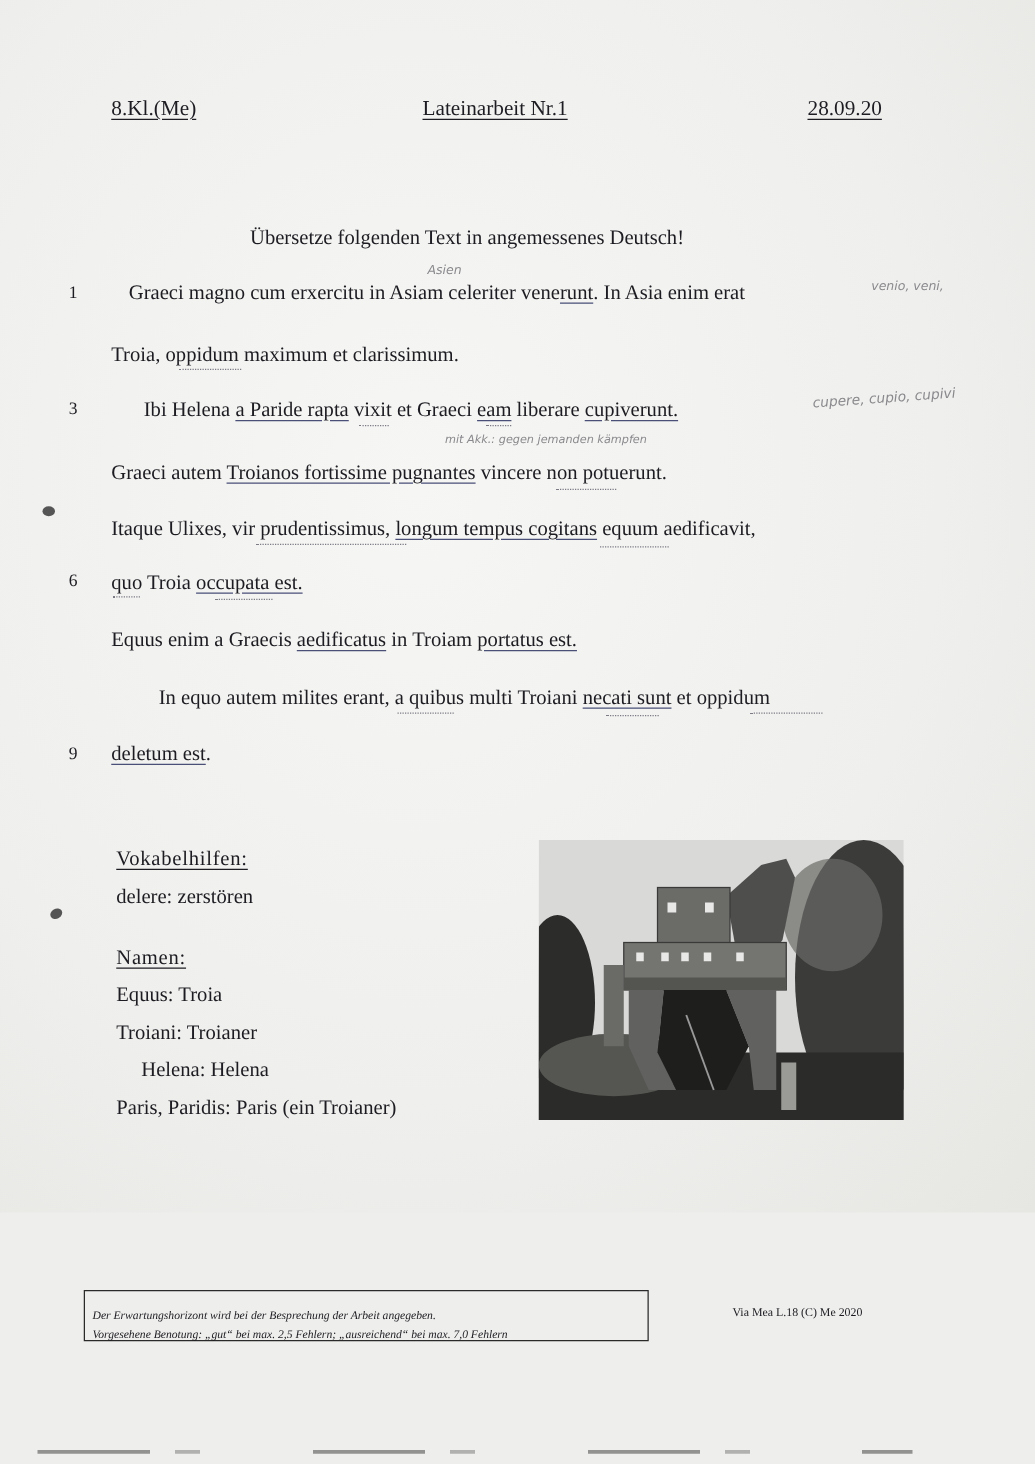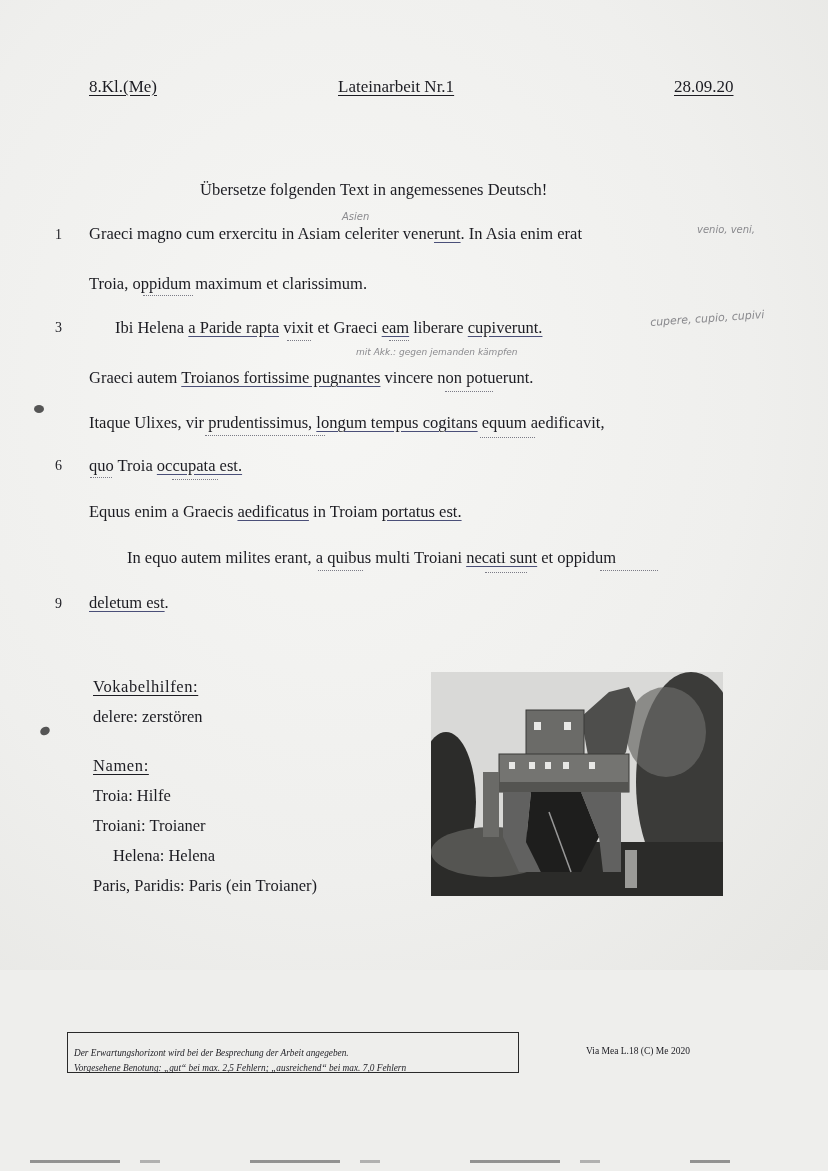--- a/index.html
+++ b/index.html
@@ -40,27 +40,27 @@
     background:repeating-linear-gradient(90deg,#555 0 90px,transparent 90px 110px,#888 110px 130px,transparent 130px 220px); opacity:.6; }
   .blob { position:absolute; width:10px; height:8px; background:#555; border-radius:50%; }
 </style>
 </head>
 <body>
 
 <div class="page">
 
   <div class="abs hdr" style="left:89px;">8.Kl.(Me)</div>
   <div class="abs hdr" style="left:338px;">Lateinarbeit Nr.1</div>
-  <div class="abs hdr" style="left:646px;margin-left:28px;">28.09.20</div>
+  <div class="abs hdr" style="left:646px;">28.09.20</div>
 
   <div class="abs task">Übersetze folgenden Text in angemessenes Deutsch!</div>
 
   <div class="abs hand" style="left:342px; top:211px;">Asien</div>
   <div class="abs num" style="top:227px;">1</div>
-  <div class="abs ln" style="top:224px;"><span>Graeci magno cum erxercitu in Asiam celeriter vene</span><span class="ul">runt</span><span>.  In Asia enim erat</span></div>
+  <div class="abs ln" style="top:224px;margin-left:14px;"><span>Graeci magno cum erxercitu in Asiam celeriter vene</span><span class="ul">runt</span><span>.  In Asia enim erat</span></div>
   <div class="abs hand" style="left:697px; top:224px;">venio, veni,</div>
 
   <div class="abs ln" style="top:274px;">Troia, oppidum maximum et clarissimum.</div>
   <div class="squig" style="left:143px; top:291px; width:50px;"></div>
 
   <div class="abs num" style="top:320px;">3</div>
   <div class="abs ln" style="top:318px;margin-left:26px;"><span>Ibi Helena </span><span class="ul">a Paride rapta</span><span> vixit et Graeci </span><span class="ul">eam</span><span> liberare </span><span class="ul">cupiverunt.</span></div>
   <div class="squig" style="left:287px; top:336px; width:24px;"></div>
   <div class="squig" style="left:389px; top:336px; width:20px;"></div>
   <div class="abs hand" style="left:650px; top:312px; font-size:11px; transform:rotate(-4deg);">cupere, cupio, cupivi</div>
@@ -87,21 +87,21 @@
   <div class="squig" style="left:600px; top:566px; width:58px;"></div>
 
   <div class="abs num" style="top:596px;">9</div>
   <div class="abs ln" style="top:593px;"><span class="ul">deletum est</span><span>.</span></div>
 
   <div class="abs vocab vhead" style="top:677px;">Vokabelhilfen:</div>
   <div class="abs vocab" style="top:707px;">delere: zerstören</div>
   <div class="blob" style="left:40px; top:727px; transform:rotate(-30deg);"></div>
 
   <div class="abs vocab vhead" style="top:756px;">Namen:</div>
-  <div class="abs vocab" style="top:786px;">Troia: Hilfe</div>
+  <div class="abs vocab" style="top:786px;">Equus: Troia</div>
   <div class="abs vocab" style="top:816px;">Troiani: Troianer</div>
   <div class="abs vocab" style="top:846px;margin-left:20px;">Helena: Helena</div>
   <div class="abs vocab" style="top:876px;">Paris, Paridis: Paris (ein Troianer)</div>
 
   <div class="photo">
     <svg width="292" height="224" viewBox="0 0 292 224">
       <rect x="0" y="0" width="292" height="224" fill="#d9d9d7"></rect>
 
       <ellipse cx="260" cy="110" rx="55" ry="110" fill="#3b3b39"></ellipse>
       <ellipse cx="235" cy="60" rx="40" ry="45" fill="#6a6a67" opacity=".7"></ellipse>

